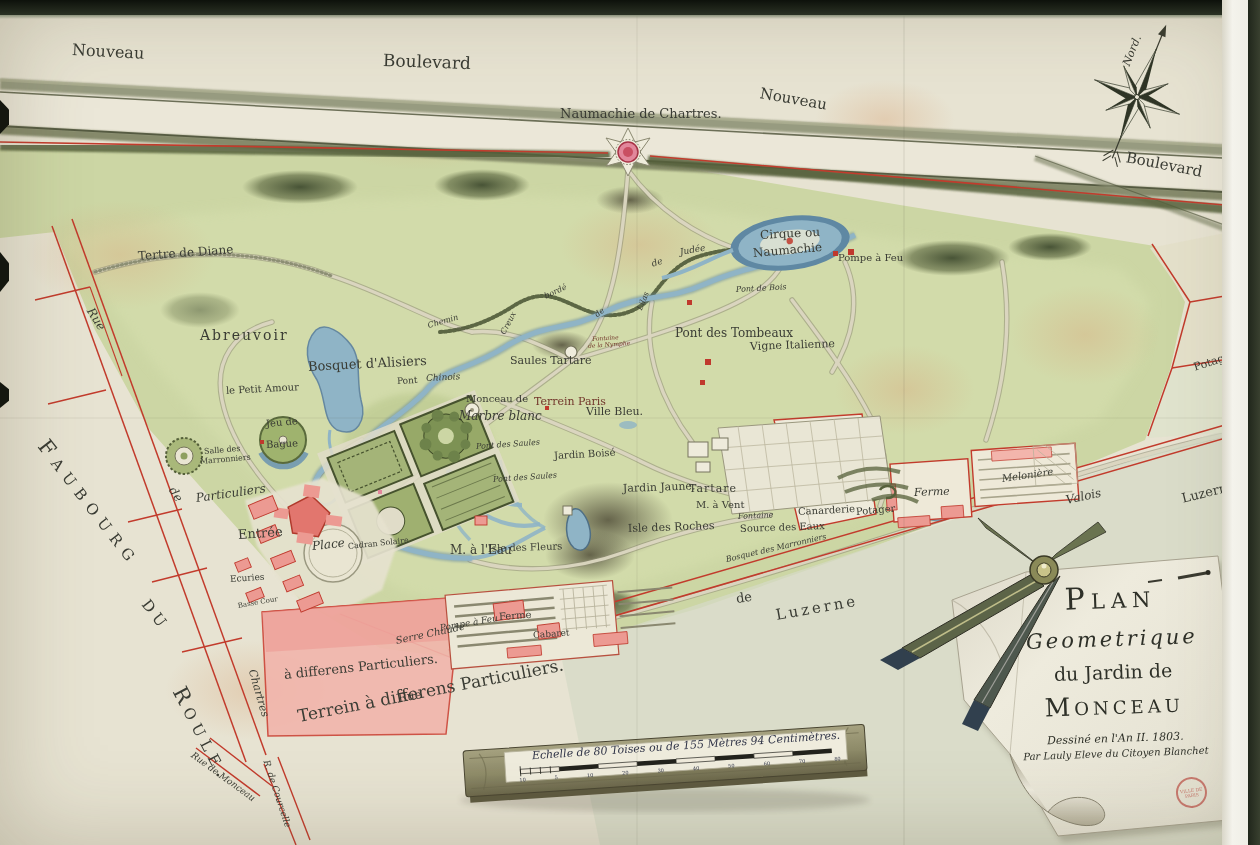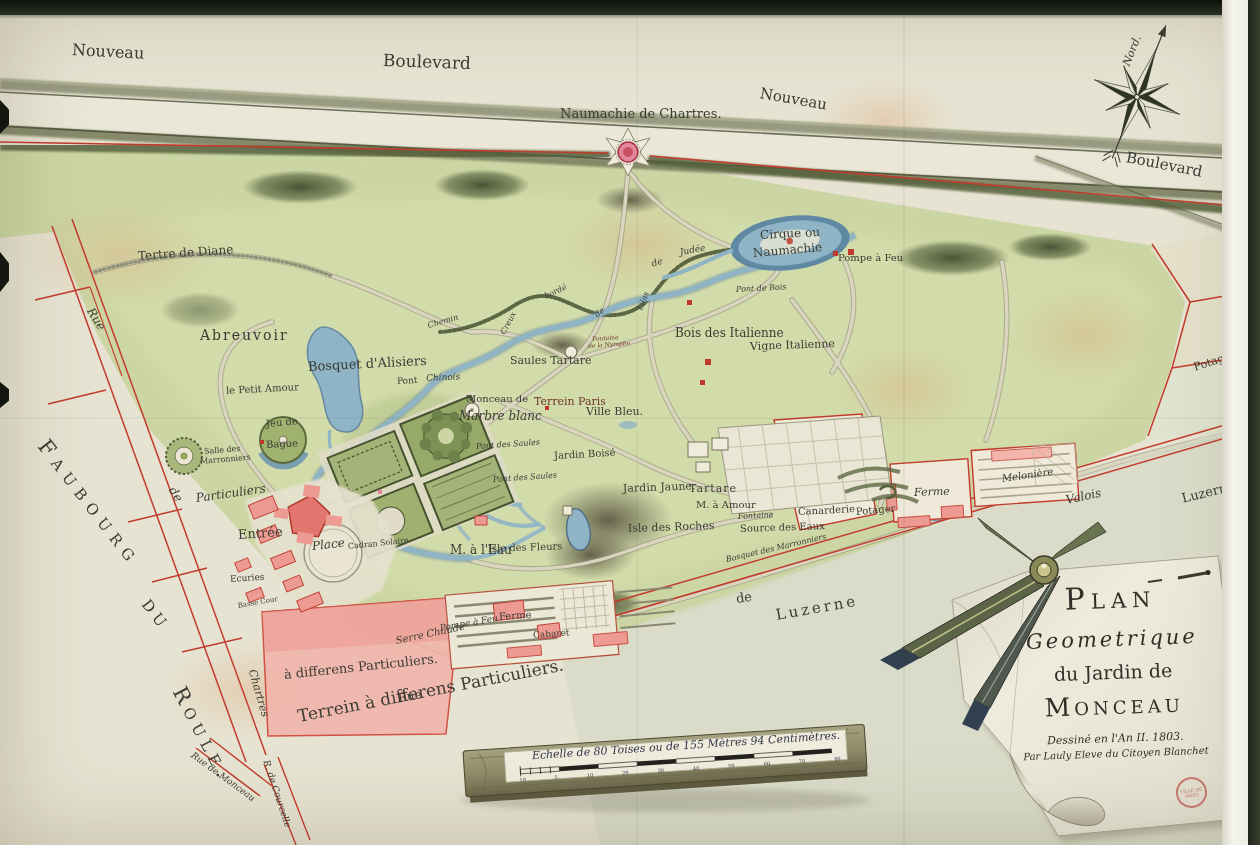--- a/index.html
+++ b/index.html
@@ -470,25 +470,25 @@
       <div class="lbl it" style="left: 596px; top: 312px; font-size: 8px; transform: rotate(-40deg);">de</div>
       <div class="lbl it" style="left: 640px; top: 306px; font-size: 8px; transform: rotate(-68deg);">Lilas</div>
       <div class="lbl it" style="left: 652px; top: 260px; font-size: 9px; transform: rotate(-20deg);">de</div>
       <div class="lbl it" style="left: 680px; top: 248px; font-size: 9px; transform: rotate(-10deg);">Judée</div>
       <div class="lbl it" style="left: 592px; top: 336px; font-size: 6px; transform: rotate(-4deg); color: rgb(113, 53, 42);">Fontaine</div>
       <div class="lbl it" style="left: 588px; top: 343px; font-size: 6px; transform: rotate(-4deg); color: rgb(113, 53, 42);">de la Nymphe</div>
       <div class="lbl" style="left: 760px; top: 229px; font-size: 12px; transform: rotate(-3deg);">Cirque ou</div>
       <div class="lbl" style="left: 753px; top: 247px; font-size: 12px; transform: rotate(-5deg);">Naumachie</div>
       <div class="lbl" style="left: 838px; top: 253px; font-size: 10px;">Pompe à Feu</div>
       <div class="lbl it" style="left: 736px; top: 286px; font-size: 8px; transform: rotate(-3deg);">Pont de Bois</div>
-      <div class="lbl" style="left: 675px; top: 327px; font-size: 12px;">Bois des Italienne</div>
+      <div class="lbl" style="left: 675px; top: 327px; font-size: 12px;">Pont des Tombeaux</div>
       <div class="lbl" style="left: 750px; top: 341px; font-size: 11px; transform: rotate(-2deg);">Vigne Italienne</div>
       <div class="lbl" style="left: 623px; top: 483px; font-size: 11px; transform: rotate(-2deg);">Jardin Jaune.</div>
       <div class="lbl" style="left: 689px; top: 483px; font-size: 11px; letter-spacing: 1px;">Tartare</div>
-      <div class="lbl" style="left: 696px; top: 500px; font-size: 10px;">M. à Amour</div>
+      <div class="lbl" style="left: 696px; top: 500px; font-size: 10px;">M. à Vent</div>
       <div class="lbl it" style="left: 738px; top: 513px; font-size: 8px; transform: rotate(-3deg);">Fontaine</div>
       <div class="lbl" style="left: 740px; top: 524px; font-size: 10px; transform: rotate(-2deg);">Source des Eaux</div>
       <div class="lbl" style="left: 628px; top: 523px; font-size: 11px; transform: rotate(-2deg);">Isle des Roches</div>
       <div class="lbl" style="left: 798px; top: 507px; font-size: 10px; transform: rotate(-3deg);">Canarderie</div>
       <div class="lbl" style="left: 856px; top: 507px; font-size: 10px; transform: rotate(-5deg);">Potager</div>
       <div class="lbl it" style="left: 726px; top: 556px; font-size: 8px; transform: rotate(-13deg);">Bosquet des Marronniers</div>
       <div class="lbl" style="left: 450px; top: 544px; font-size: 12px;">M. à l'Eau</div>
       <div class="lbl" style="left: 488px; top: 544px; font-size: 10px; transform: rotate(-2deg);">Isle des Fleurs</div>
       <div class="lbl it" style="left: 914px; top: 487px; font-size: 11px; transform: rotate(-2deg);">Ferme</div>
       <div class="lbl it" style="left: 1002px; top: 474px; font-size: 10px; transform: rotate(-8deg);">Melonière</div>

